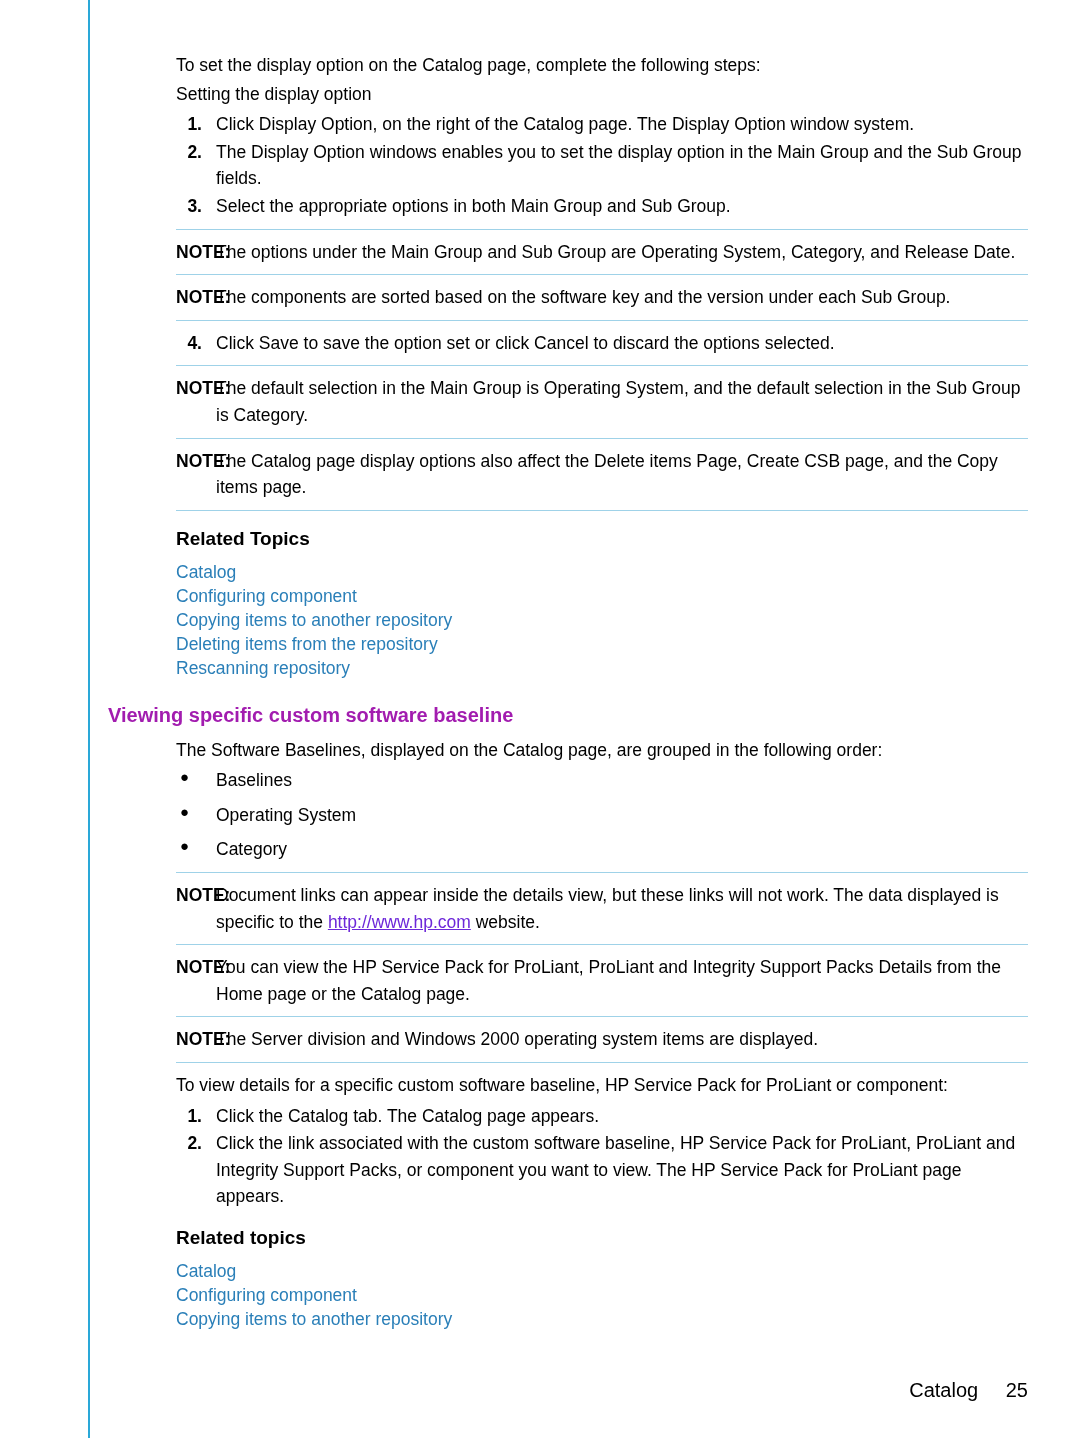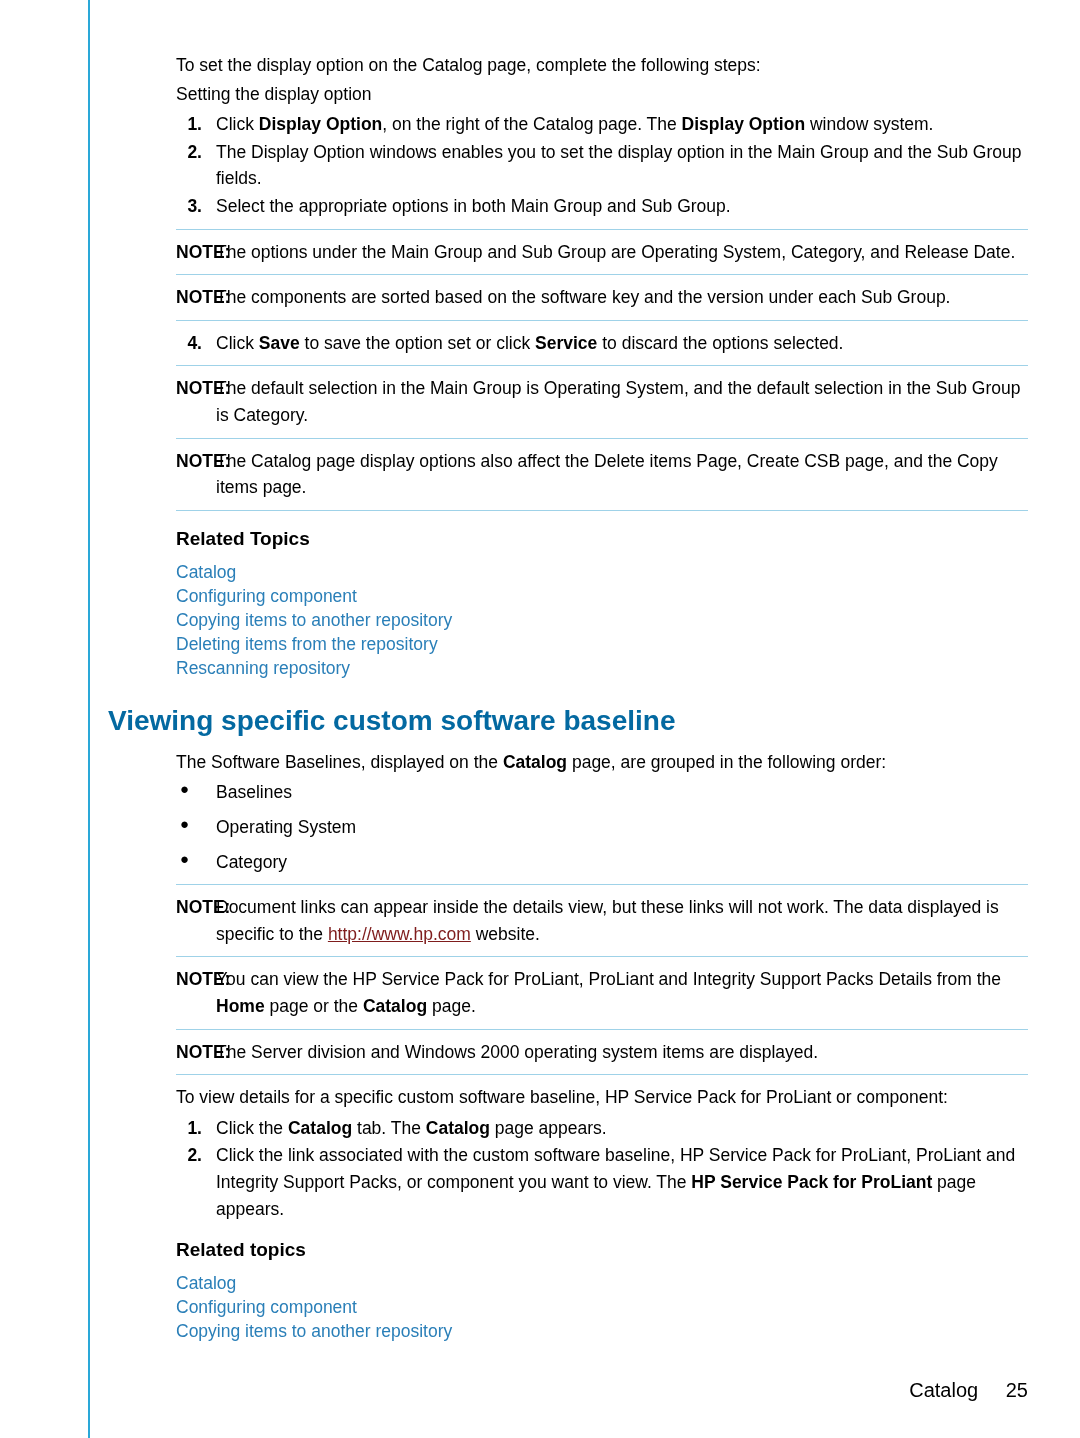--- a/index.html
+++ b/index.html
@@ -38,21 +38,21 @@
   }
   p, li, div {
     font-size: 17.5px;
     line-height: 1.52;
   }
   .para {
     margin: 0 0 2px 0;
     padding-left: 68px;
   }
   b, .b {
-    font-weight: bold;
+    font-weight: normal;
   }
   
   .numlist {
     margin: 4px 0 0 0;
     padding: 0;
     list-style: none;
   }
   .numlist > li {
     position: relative;
     padding-left: 108px;
@@ -77,22 +77,22 @@
     font-weight: bold;
   }
   .rule {
     border: 0;
     border-top: 1px solid #9fd2e8;
     margin: 9px 0 9px 68px;
     width: 852px;
     height: 0;
   }
   .heading-blue {
-    color: #0369a1;
-    font-size: 28px;
+    color: #a21caf;
+    font-size: 20px;
     font-weight: bold;
     margin: 20px 0 6px 0;
     padding-left: 0px;
   }
   .heading-big {
     color: #1e8dc0;
     font-size: 27px;
     font-weight: normal;
     line-height: 1.22;
     margin: 14px 0 10px 0;
@@ -106,21 +106,21 @@
   }
   .link {
     color: #2a7fb8;
     display: block;
     padding-left: 68px;
     font-size: 17.5px;
     line-height: 1.38;
     text-decoration: none;
   }
   .inlinelink {
-    color: #7f1d1d;
+    color: #6d28d9;
     text-decoration: underline;
   }
   .bullets {
     margin: 4px 0 4px 0;
     padding: 0;
     list-style: none;
   }
   .bullets > li {
     position: relative;
     padding-left: 108px;
@@ -184,21 +184,21 @@
     <p class="note">
       <span class="lbl">NOTE:</span>
       <span>The components are sorted based on the software key and the version under each Sub Group.</span>
     </p>
 
     <hr class="rule">
 
     <ol class="numlist">
       <li>
         <span class="num">4.</span>
-        <span><span>Click </span><b>Save</b><span> to save the option set or click </span><b>Service</b><span> to discard the options selected.</span></span>
+        <span><span>Click </span><b>Save</b><span> to save the option set or click </span><b>Cancel</b><span> to discard the options selected.</span></span>
       </li>
     </ol>
 
     <hr class="rule">
 
     <p class="note">
       <span class="lbl">NOTE:</span>
       <span>The default selection in the Main Group is Operating System, and the default selection in the Sub Group is Category.</span>
     </p>
 

